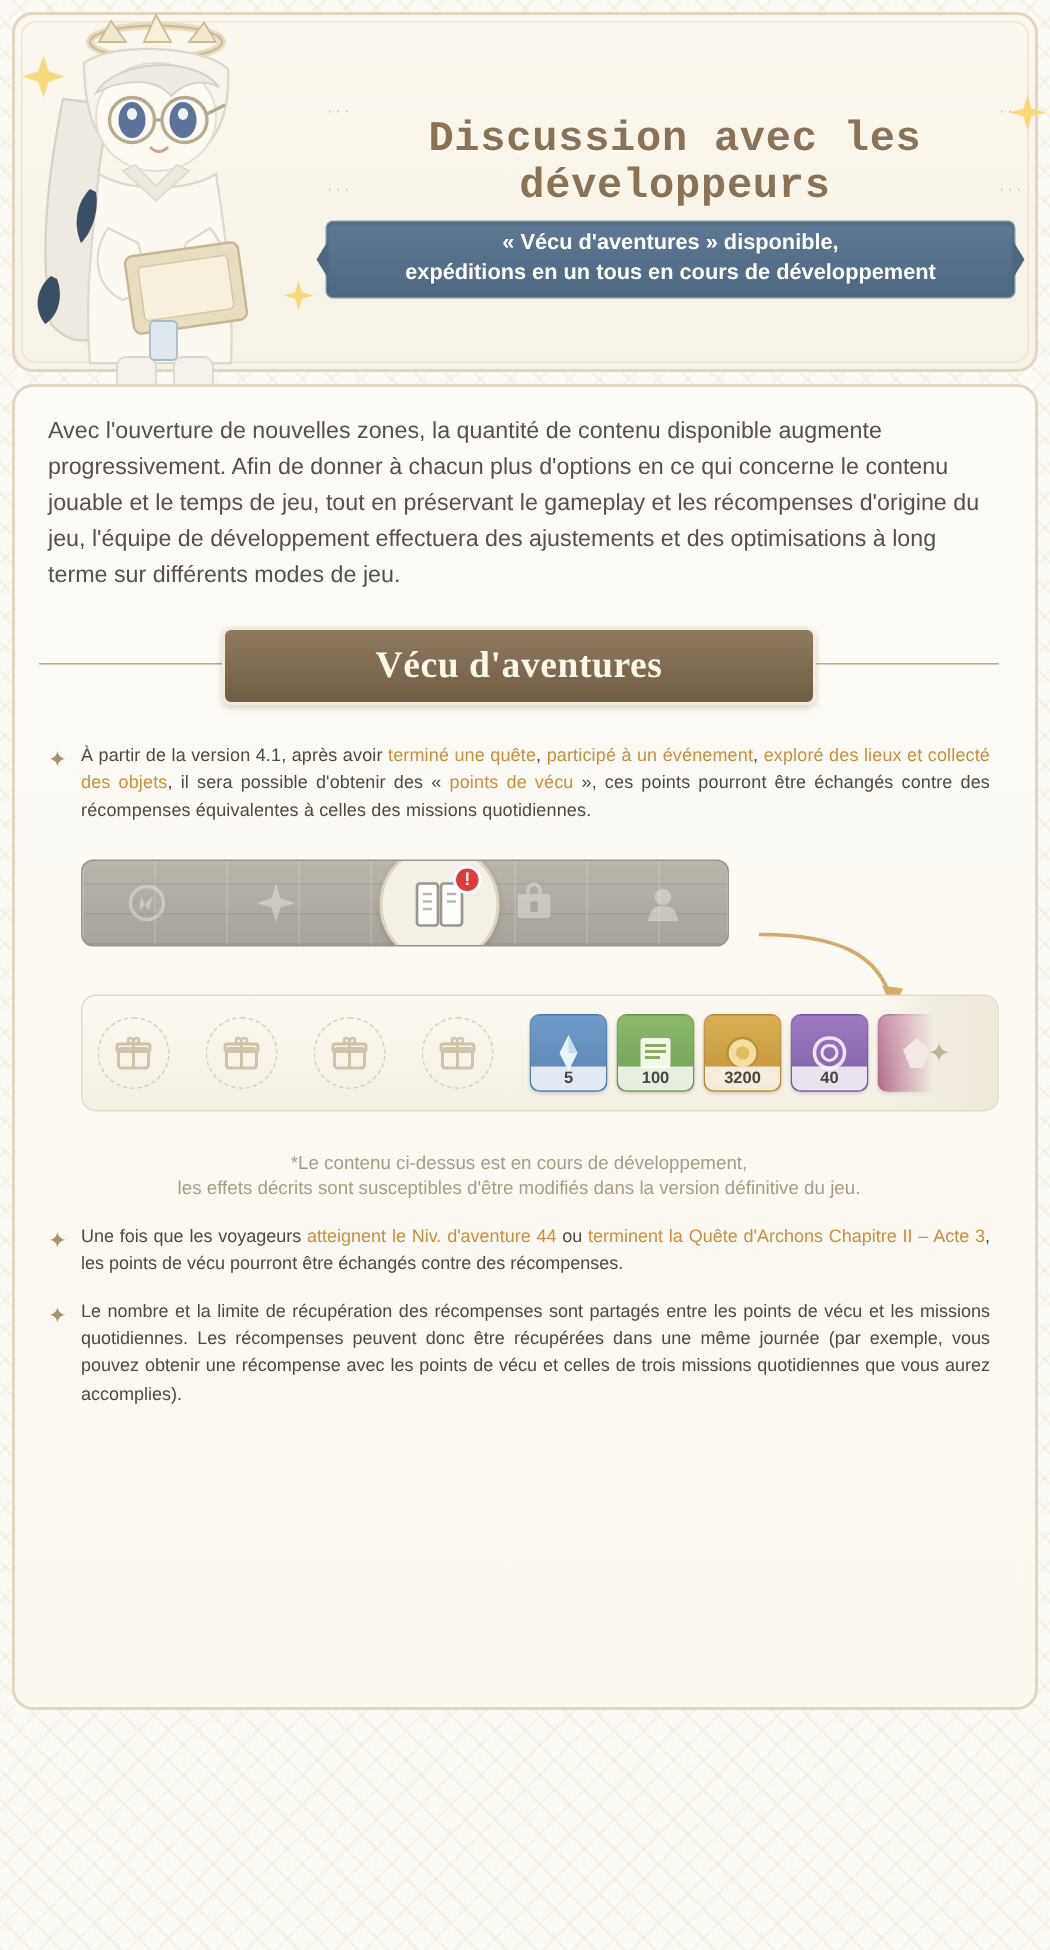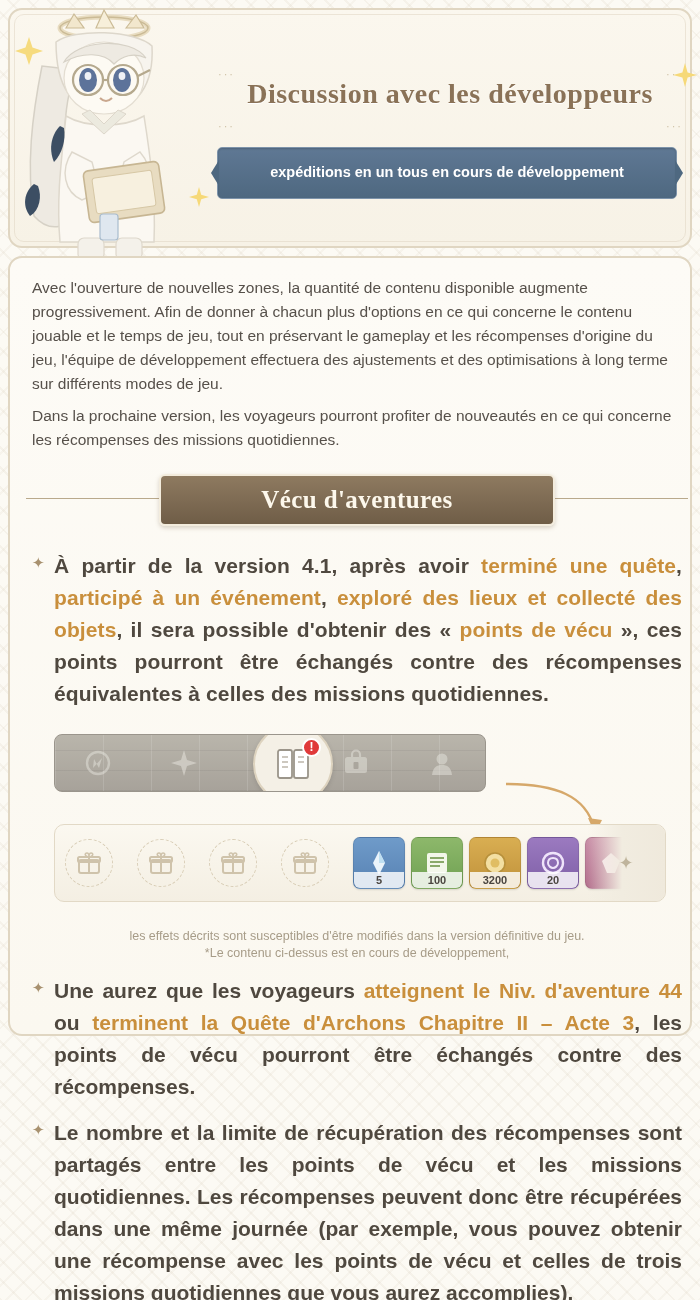--- a/index.html
+++ b/index.html
@@ -32,21 +32,21 @@
     border-radius:14px;
     background:linear-gradient(180deg,#fbf7ee 0%, #f7f2e6 100%);
   }
   .header-card:before{
     content:""; position:absolute; inset:4px; border-radius:10px;
     border:1px solid rgba(224,214,194,.55);
   }
   .header-title {
     position:absolute; left:200px; top:68px; width:480px;
     text-align:center;
-    font-family:Liberation Serif, serif;
+    font-family:Liberation Mono, monospace;
     font-weight:bold;
     font-size:28px;
     letter-spacing:.5px;
     color:#8a7257;
     text-shadow:0 1px 0 #fff;
   }
   .title-dots-l, .title-dots-r {
     position:absolute; top:58px; font-size:11px; color:#cfc2a8; letter-spacing:2px;
   }
   .title-dots-l { left:208px; }
@@ -83,24 +83,24 @@
 
   
   .mascot { position:absolute; left:-6px; top:-4px; width:210px; height:258px; }
 
   
   .spark { position:absolute; color:#f5d97a; }
   .spark svg { display:block; }
 
   
   .body-card {
-    position:absolute; left:8px; top:256px; width:684px; height:780px;
+    position:absolute; left:8px; top:256px; width:684px; height:884px;
     border:2px solid #e0d6c2; border-radius:14px;
     background:linear-gradient(180deg,#fdfbf6 0%, #fbf8f0 100%);
-    padding:18px 8px 10px 22px;
+    padding:18px 30px 10px 22px;
   }
 
   .para {
     font-size:15.5px; line-height:1.55; color:#56504a; margin:0 0 0 0;
   }
   .para.second { margin-top:8px; }
 
   
   .section-ribbon-wrap {
     position:relative; height:62px; margin-top:22px; margin-bottom:4px;
@@ -139,21 +139,21 @@
   .ribbon-tail-l { left:128px; clip-path:polygon(100% 0,100% 100%,0 70%,0 30%); }
   .ribbon-tail-r { right:128px; clip-path:polygon(0 0,0 100%,100% 70%,100% 30%); }
 
   
   .bullet-row { display:flex; margin-top:14px; }
   .bullet-ico {
     flex:0 0 auto; width:22px; color:#a8916f; font-size:15px; line-height:1.5;
     padding-top:2px;
   }
   .bullet-text {
-    font-size:21px; line-height:1.52; font-weight:bold; color:#4f483f;
+    font-size:12px; line-height:1.52; font-weight:normal; color:#4f483f;
     text-align:justify;
   }
   .hl { color:#c98f3c; }
   .bullet-text.b1 { letter-spacing:.1px; }
 
   
   .mock-area { position:relative; height:200px; margin-top:16px; }
 
   .tabbar {
     position:absolute; left:22px; top:8px; width:432px; height:58px;
@@ -259,20 +259,21 @@
 
     <div class="title-dots-l">···</div>
     <div class="title-dots-r">···</div>
     <div class="title-dots-l2">···</div>
     <div class="title-dots-r2">···</div>
 
     <div class="header-title">Discussion avec les développeurs</div>
 
     <div class="subtitle-banner">
       <div>
+        <div>« Vécu d'aventures » disponible,</div>
         <div>expéditions en un tous en cours de développement</div>
       </div>
     </div>
 
     <svg class="mascot" viewBox="0 0 210 258">
 
       <ellipse cx="100" cy="22" rx="44" ry="11" fill="none" stroke="#e8dcc0" stroke-width="5"></ellipse>
       <ellipse cx="100" cy="22" rx="44" ry="11" fill="none" stroke="#cbbb96" stroke-width="1.5"></ellipse>
       <path d="M62 22 L70 8 L80 22 Z" fill="#f2e7cd" stroke="#cbbb96" stroke-width="1.2"></path>
       <path d="M92 22 L100 4 L110 22 Z" fill="#f7efda" stroke="#cbbb96" stroke-width="1.2"></path>
@@ -330,21 +331,20 @@
     <div class="spark" style="left:662px; top:52px;">
       <svg width="26" height="26" viewBox="0 0 26 26">
           <path d="M13 1 L15.6 10.4 L25 13 L15.6 15.6 L13 25 L10.4 15.6 L1 13 L10.4 10.4 Z" fill="#f6d978"></path>
         </svg>
     </div>
   </div>
 
   <div class="body-card">
 
     <p class="para">Avec l'ouverture de nouvelles zones, la quantité de contenu disponible augmente progressivement. Afin de donner à chacun plus d'options en ce qui concerne le contenu jouable et le temps de jeu, tout en préservant le gameplay et les récompenses d'origine du jeu, l'équipe de développement effectuera des ajustements et des optimisations à long terme sur différents modes de jeu.</p>
-    <p class="para second">Dans la prochaine version, les voyageurs pourront profiter de nouveautés en ce qui concerne les récompenses des missions quotidiennes.</p>
 
     <div class="section-ribbon-wrap">
       <div class="ribbon-lines"></div>
       <div class="ribbon-tail-l"></div>
       <div class="ribbon-tail-r"></div>
       <div class="section-ribbon">
         <span>Vécu d'aventures</span>
       </div>
     </div>
 
@@ -459,44 +459,44 @@
           </div>
           <div class="qty">3200</div>
         </div>
         <div class="item-card ic-purple">
           <div class="art">
             <svg width="30" height="30" viewBox="0 0 30 30">
                 <path d="M15 5 C22 5 25 10 25 15 C25 21 20 25 15 25 C10 25 5 21 5 15 C5 10 8 5 15 5 Z" fill="none" stroke="#efe4fa" stroke-width="2.4"></path>
                 <path d="M15 10 C19 10 20 13 20 15 C20 18 17 20 15 20 C13 20 10 18 10 15 C10 13 11 10 15 10 Z" fill="none" stroke="#efe4fa" stroke-width="2"></path>
               </svg>
           </div>
-          <div class="qty">20</div>
+          <div class="qty">40</div>
         </div>
         <div class="item-card ic-pink">
           <div class="art">
             <svg width="30" height="30" viewBox="0 0 30 30">
                 <path d="M15 5 L24 13 L19 25 L11 25 L6 13 Z" fill="#f7e4ec"></path>
               </svg>
           </div>
         </div>
 
         <div class="strip-fade">
           <span>✦</span>
         </div>
       </div>
     </div>
 
     <div class="disclaimer">
+      <div>*Le contenu ci-dessus est en cours de développement,</div>
       <div>les effets décrits sont susceptibles d'être modifiés dans la version définitive du jeu.</div>
-      <div>*Le contenu ci-dessus est en cours de développement,</div>
     </div>
 
     <div class="bullet-row">
       <div class="bullet-ico">✦</div>
-      <div class="bullet-text" id="bullet-2"><span>Une aurez que les voyageurs </span><span class="hl">atteignent le Niv. d'aventure 44</span><span> ou </span><span class="hl">terminent la Quête d'Archons Chapitre II – Acte 3</span><span>, les points de vécu pourront être échangés contre des récompenses.</span></div>
+      <div class="bullet-text" id="bullet-2"><span>Une fois que les voyageurs </span><span class="hl">atteignent le Niv. d'aventure 44</span><span> ou </span><span class="hl">terminent la Quête d'Archons Chapitre II – Acte 3</span><span>, les points de vécu pourront être échangés contre des récompenses.</span></div>
     </div>
 
     <div class="bullet-row">
       <div class="bullet-ico">✦</div>
       <div class="bullet-text" id="bullet-3"><span>Le nombre et la limite de récupération des récompenses sont partagés entre les points de vécu et les missions quotidiennes. Les récompenses peuvent donc être récupérées dans une même journée (par exemple, vous pouvez obtenir une récompense avec les points de vécu et celles de trois missions quotidiennes que vous aurez accomplies).</span></div>
     </div>
 
 
   </div>
 </div>

